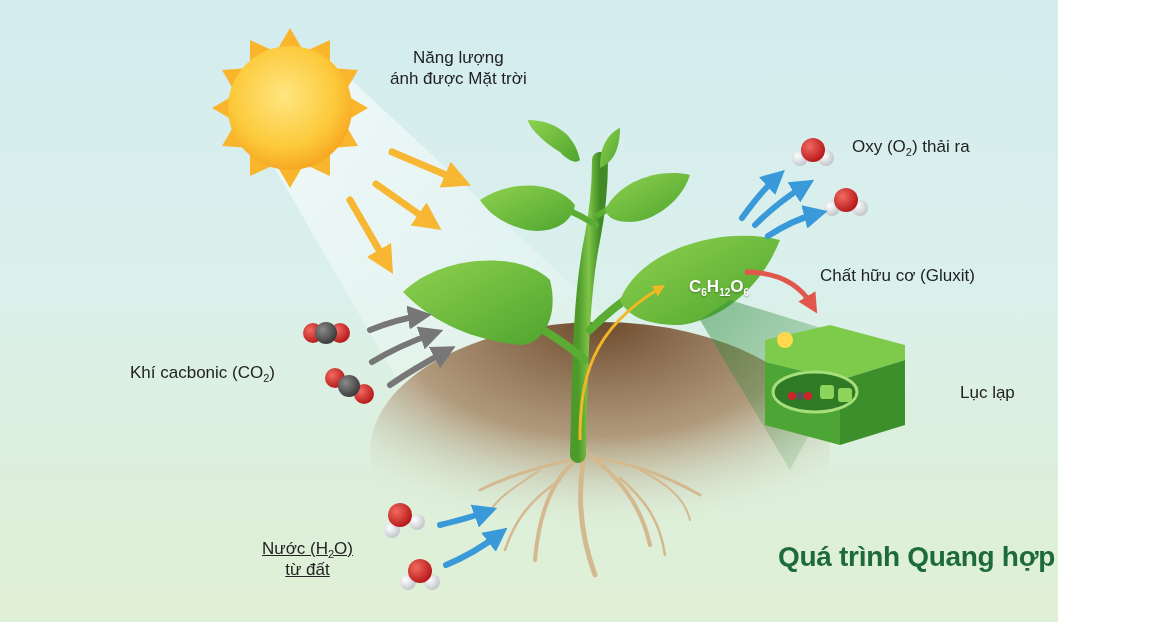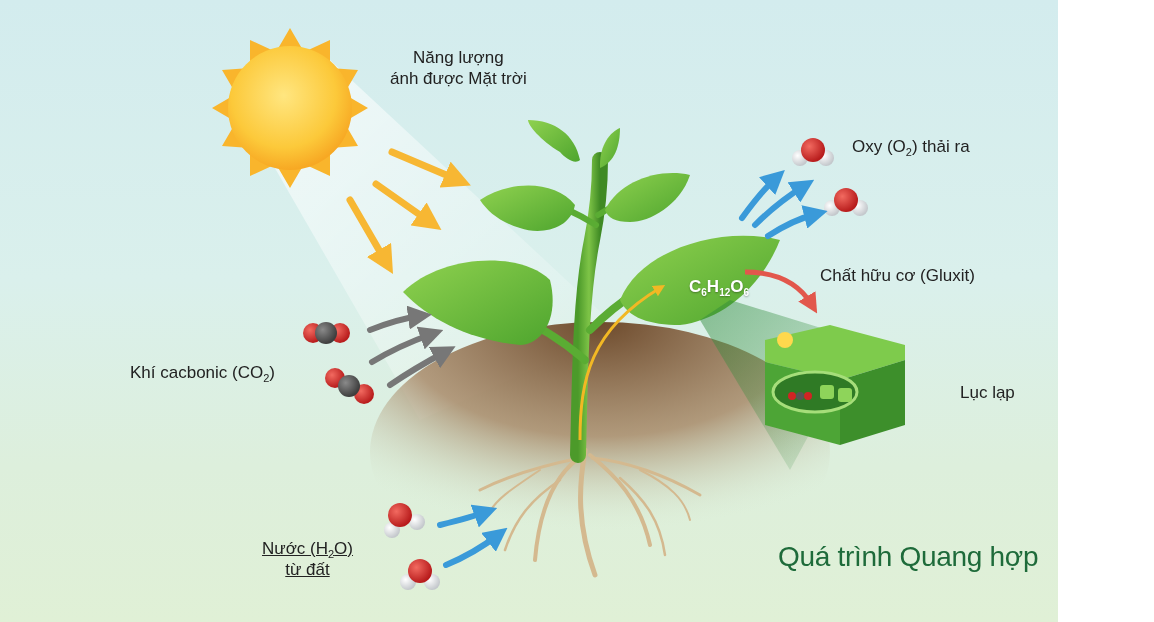--- a/index.html
+++ b/index.html
@@ -2,21 +2,21 @@
 <html><head>
 <meta charset="utf-8">
 <style>
   html,body{margin:0;padding:0;}
   body{width:1154px;height:622px;overflow:hidden;font-family:"Liberation Sans","DejaVu Sans",sans-serif;}
   #stage{position:relative;width:1058px;height:622px;overflow:hidden;
     background:linear-gradient(180deg,#d3ecee 0%,#daf0ec 45%,#ddefdc 75%,#e0f0d6 100%);}
   svg.scene{position:absolute;left:0;top:0;width:1154px;height:622px;}
   .label{position:absolute;color:#222;font-size:17px;line-height:21px;text-align:center;white-space:nowrap;}
   .label sub{font-size:11px;vertical-align:-4px;line-height:0;}
-  .title{position:absolute;left:778px;top:541px;font-size:28px;font-weight:normal;color:#1e6b3a;white-space:nowrap;letter-spacing:-0.3px;}
+  .title{position:absolute;left:778px;top:541px;font-size:28px;font-weight:bold;color:#1e6b3a;white-space:nowrap;letter-spacing:-0.3px;}
   .formula{position:absolute;left:668px;top:277px;color:#fff;font-size:17px;font-weight:bold;white-space:nowrap;text-shadow:0 1px 2px rgba(0,0,0,.35);margin-left:21px;}
   .formula sub{font-size:10px;vertical-align:-4px;line-height:0;}
 </style>
 </head>
 <body>
 
 <div id="stage">
 <svg class="scene" viewBox="0 0 1154 622">
   <defs>
     <radialGradient id="sunG" cx="45%" cy="40%" r="60%">

